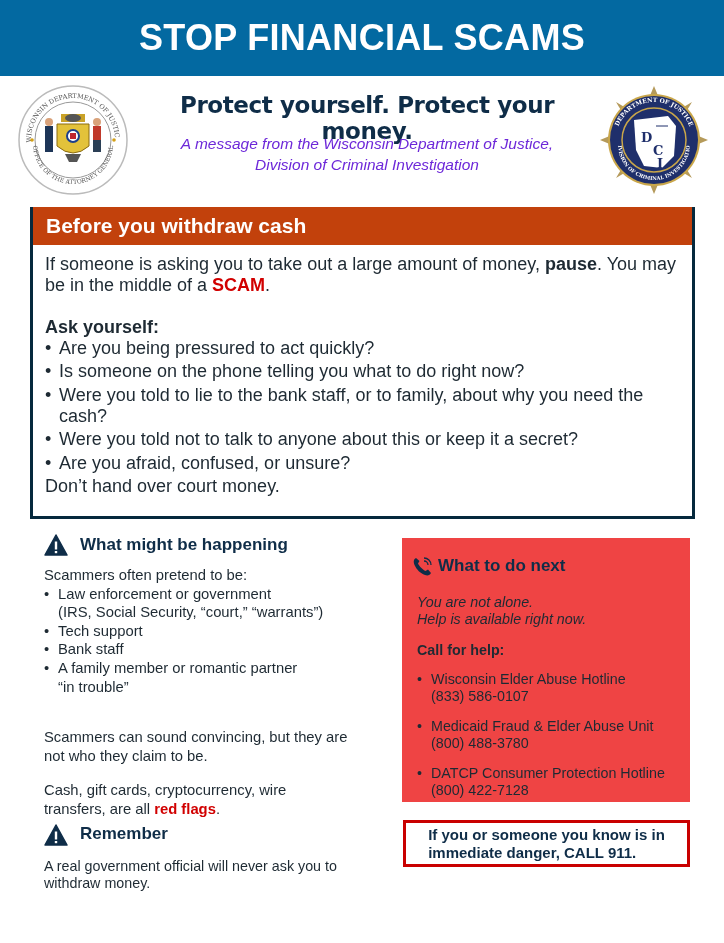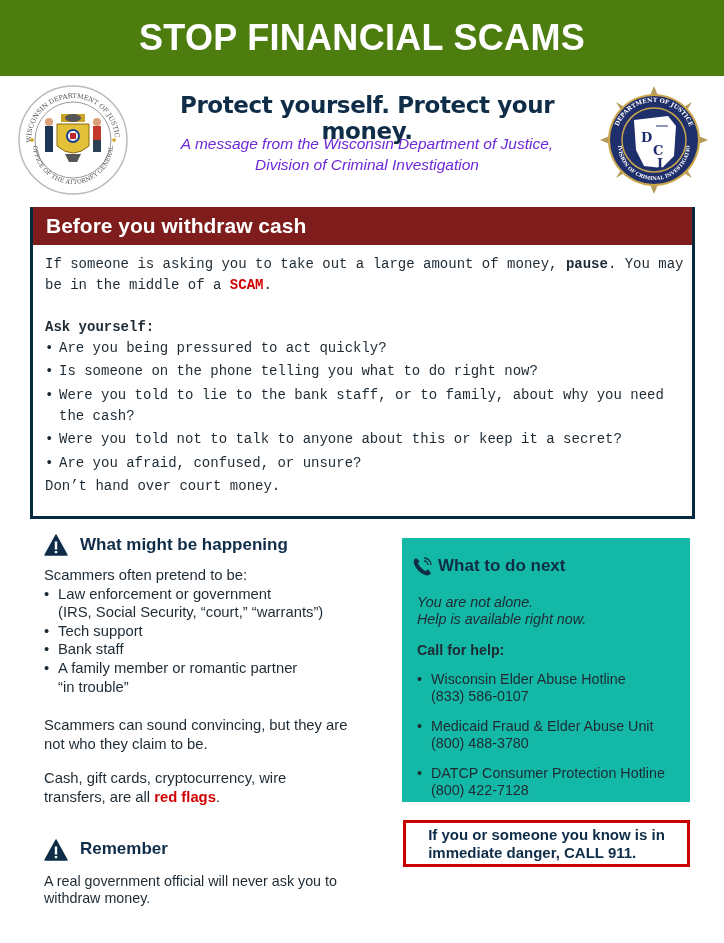--- a/index.html
+++ b/index.html
@@ -1,42 +1,42 @@
 <!DOCTYPE html>
 <html><head>
 <meta charset="utf-8">
 <style>
   * { box-sizing: border-box; margin: 0; padding: 0; }
   html, body { width: 724px; height: 943px; background: #ffffff; overflow: hidden; }
   body { font-family: "Liberation Sans", sans-serif; color: #1f2a33; position: relative; }
 
-  .banner { position: absolute; left: 0; top: 0; width: 724px; height: 76px; background: #4d7c0f; display: flex; align-items: center; justify-content: center; }
+  .banner { position: absolute; left: 0; top: 0; width: 724px; height: 76px; background: #0369a1; display: flex; align-items: center; justify-content: center; }
   .banner-title { color: #fff; font-weight: bold; font-size: 36px; letter-spacing: 0.3px; }
 
   .seal-left { position: absolute; left: 17px; top: 84px; width: 112px; height: 112px; }
   .seal-right { position: absolute; left: 598px; top: 84px; width: 112px; height: 112px; }
 
   .head-title { position: absolute; left: 140px; top: 92px; width: 454px; text-align: center; font-size: 23px; font-weight: bold; color: #0f2d48; font-family: "DejaVu Sans", sans-serif; letter-spacing: -0.4px; }
   .head-sub { position: absolute; left: 140px; top: 133px; width: 454px; text-align: center; font-size: 15.5px; font-style: italic; color: #6d28d9; line-height: 21px; }
 
   .withdraw-box { position: absolute; left: 30px; top: 207px; width: 665px; height: 312px; border: 3px solid #05293d; border-top: none; }
-  .withdraw-head { position: absolute; left: 0; top: 0; width: 100%; height: 38px; background: #7f1d1d; color: #fff; font-weight: bold; font-size: 21px; padding-left: 13px; line-height: 38px; }
-  .withdraw-body { position: absolute; left: 12px; top: 47px; right: 6px; font-size: 14px; line-height: 21px; color: #1e2a33; font-family: Liberation Mono, monospace; }
+  .withdraw-head { position: absolute; left: 0; top: 0; width: 100%; height: 38px; background: #c2410c; color: #fff; font-weight: bold; font-size: 21px; padding-left: 13px; line-height: 38px; }
+  .withdraw-body { position: absolute; left: 12px; top: 47px; right: 6px; font-size: 18px; line-height: 21px; color: #1e2a33; }
   .red { color: #d10000; font-weight: bold; }
   .b { font-weight: bold; }
   .bullets { list-style: none; }
   .bullets li { position: relative; padding-left: 14px; }
   .bullets li::before { content: "•"; position: absolute; left: 0; top: 0; }
   .q-list li { margin-bottom: 2.4px; }
 
   .left-col { position: absolute; left: 44px; top: 534px; width: 330px; font-size: 14.8px; line-height: 18.6px; color: #1e2a33; }
   .sect-head { display: flex; align-items: center; font-weight: bold; font-size: 17px; color: #0f2d48; }
   .warn-icon { width: 24px; height: 22px; margin-right: 12px; }
 
-  .yellow-box { position: absolute; left: 402px; top: 538px; width: 288px; height: 264px; background: #14b8a6; }
+  .yellow-box { position: absolute; left: 402px; top: 538px; width: 288px; height: 264px; background: #ef4444; }
   .yb-head { position: absolute; left: 10px; top: 17px; display: flex; align-items: center; font-size: 17px; font-weight: bold; color: #0f2d48; }
   .phone-icon { width: 22px; height: 22px; margin-right: 4px; }
   .yb-body { position: absolute; left: 15px; top: 56px; width: 266px; font-size: 14.3px; line-height: 17px; color: #1e2a33; }
   .yb-body .it { font-style: italic; }
   .hot li { margin-bottom: 13px; margin-top: 12px; }
 
   .red-box { position: absolute; left: 403px; top: 820px; width: 287px; height: 47px; border: 3px solid #c90000; display: flex; align-items: center; justify-content: center; font-weight: bold; font-size: 15px; line-height: 18px; color: #0f2d48; }
 </style>
 </head>
 <body>
@@ -127,24 +127,24 @@
       </svg>
     <span>What might be happening</span>
   </div>
   <p style="margin-top:10px;">Scammers often pretend to be:</p>
   <ul class="bullets">
     <li><span>Law enforcement or government</span><br><span>(IRS, Social Security, “court,” “warrants”)</span></li>
     <li>Tech support</li>
     <li>Bank staff</li>
     <li><span>A family member or romantic partner</span><br><span>“in trouble”</span></li>
   </ul>
-  <p style="margin-top:20px; width:315px;">Scammers can sound convincing, but they are not who they claim to be.</p>
+  <p style="margin-top:32px; width:315px;">Scammers can sound convincing, but they are not who they claim to be.</p>
   <p style="margin-top:16px; width:300px;"><span>Cash, gift cards, cryptocurrency, wire transfers, are all </span><span class="red">red flags</span><span>.</span></p>
 
-  <div class="sect-head" style="margin-top:32px;">
+  <div class="sect-head" style="margin-top:5px;">
     <svg class="warn-icon" viewBox="0 0 24 22">
         <path d="M12,1 L23,21 L1,21 Z" fill="#0f2d48" stroke="#0f2d48" stroke-linejoin="round" stroke-width="1.5"></path>
         <rect x="10.8" y="7.5" width="2.4" height="8" fill="#fff"></rect>
         <rect x="10.8" y="17" width="2.4" height="2.2" fill="#fff"></rect>
       </svg>
     <span>Remember</span>
   </div>
   <p style="margin-top:12px; width:320px; line-height:17px; font-size:14.3px;">A real government official will never ask you to withdraw money.</p>
 </div>
 

